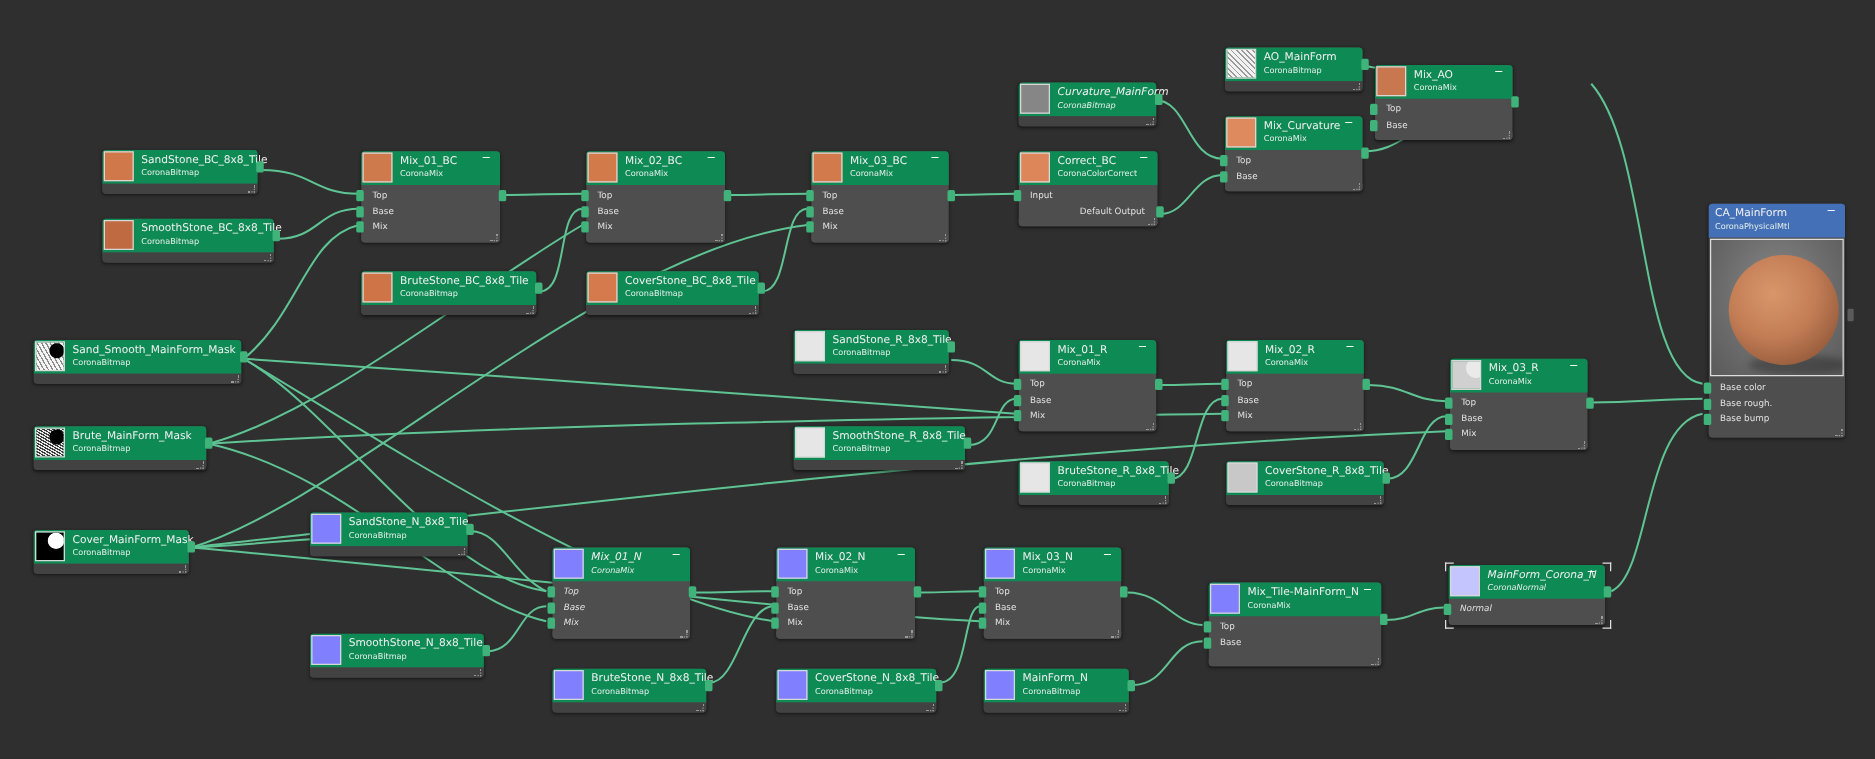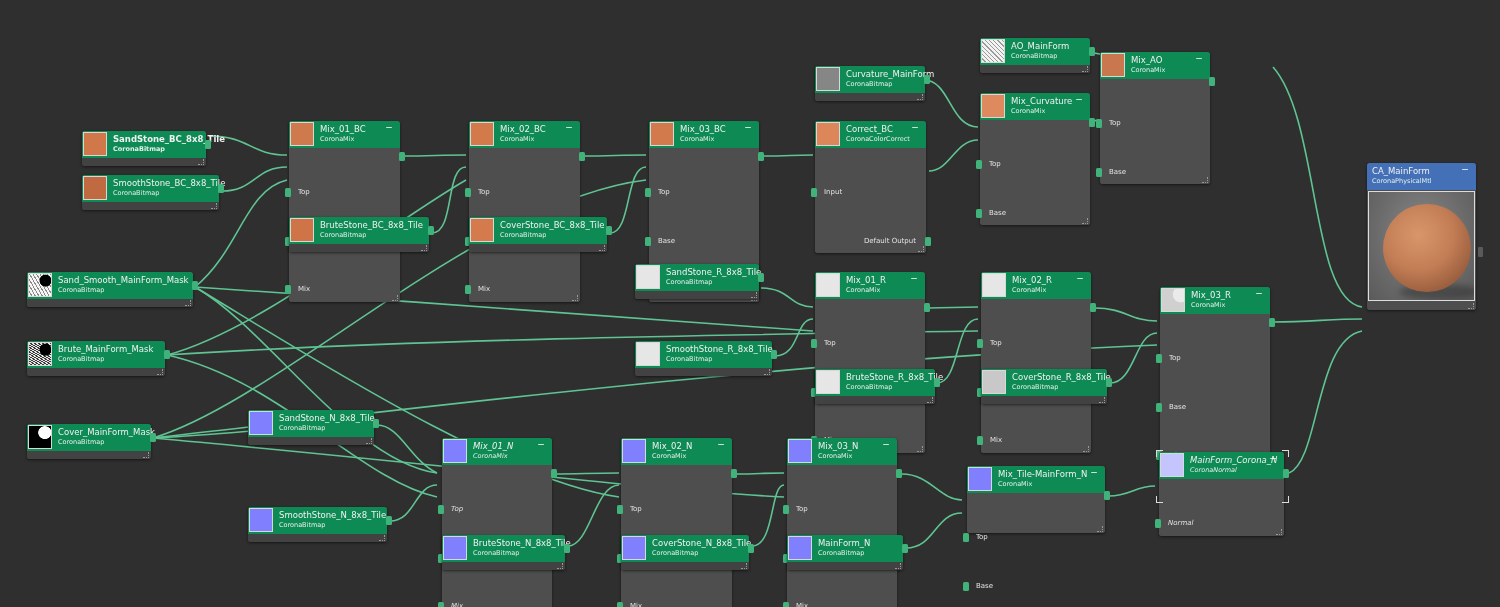--- a/index.html
+++ b/index.html
@@ -10,21 +10,21 @@
   .node { position:absolute; z-index:2; background:#4e4e4e; border-radius:3px; box-shadow:0 1px 3px rgba(0,0,0,0.55); }
   .node .hdr { position:relative; height:27px; background:#0e8a55; border-radius:3px 3px 0 0; }
   .node.mtl .hdr { background:#4470b8;text-decoration:underline; }
   .node .thumb { position:absolute; left:1px; top:1px; width:24px; height:24px; border:1px solid #d8d8d8; box-sizing:border-box; }
   .node .title { position:absolute; left:31px; top:3px; font-size:8.5px; color:#f0f0f0; white-space:nowrap; }
   .node .sub { position:absolute; left:31px; top:14px; font-size:6.5px; color:#e3efe8; white-space:nowrap; }
   .node .collapse { position:absolute; right:6px; top:2px; width:10px; height:8px; color:#fff; font-size:9px; line-height:8px; text-align:center; cursor:pointer; }
   .node .foot { height:8px; background:#424242; border-radius:0 0 3px 3px; position:relative; }
   .node .grip { position:absolute; right:2px; bottom:1px; width:5px; height:5px; border-right:1px dotted #999; border-bottom:1px dotted #999; }
   .node .body { position:relative; }
-  .row { position:relative; height:12.5px; font-size:7px; color:#e2e2e2; line-height:12.5px; padding-left:9px;margin-top:36px; }
+  .row { position:relative; height:12.5px; font-size:7px; color:#e2e2e2; line-height:12.5px; padding-left:9px; }
   .row.right { text-align:right; padding-right:10px; padding-left:0; }
   .port { position:absolute; width:6px; height:9px; background:#3fb37a; border-radius:1.5px; z-index:3; cursor:pointer; }
   .port.in { left:-4px; top:2px; }
   .port.out { right:-5px; top:2px; }
   .hdr .port.out { top:9px; }
   .preview { position:relative; margin:1px; height:150px; border:1px solid #ddd; box-sizing:border-box;
              background:radial-gradient(ellipse at 50% 40%, #8a8a8a 0%, #6b6b6b 60%, #5a5a5a 100%); overflow:hidden; }
   .sphere { position:absolute; left:14px; top:12px; width:88px; height:88px; border-radius:50%;
             background:radial-gradient(circle at 40% 35%, #d9966a 0%, #c27d55 45%, #8f5638 85%, #6e402a 100%); }
   .shadow { position:absolute; left:30px; top:92px; width:80px; height:16px; border-radius:50%; background:rgba(30,30,30,0.4); filter:blur(3px); }
@@ -73,21 +73,21 @@
   <path d="M736,474 C760,474 760,473 784,473"></path>
   <path d="M752,546 C775,546 770,485 784,485"></path>
   <path d="M153,438 C400,460 650,490 784,497"></path>
   <path d="M902,474 C930,474 940,500 962,500"></path>
   <path d="M906,548 C935,548 935,513 962,513"></path>
   <path d="M1109,496 C1130,496 1135,486 1155,486"></path>
   <path d="M1289,473 C1320,460 1315,340 1362,331"></path>
   <path d="M153,438 C220,435 300,425 377,425"></path>
 </svg>
 
-<div class="node" style="left:82px;top:131px;width:124px;font-weight:bold;">
+<div class="node" style="left:82px;top:120px;width:124px;">
   <div class="hdr">
     <div class="thumb" style="background:#d0784a"></div>
     <span class="title">SandStone_BC_8x8_Tile</span>
     <span class="sub">CoronaBitmap</span>
     <span class="port out"></span>
   </div>
   <div class="foot">
       <span class="grip"></span>
     </div>
 </div>
@@ -191,21 +191,21 @@
   </div>
   <div class="body" style="padding-top:2px;">
     <div class="row"><span class="port in"></span><span>Input</span></div>
     <div class="row right"><span>Default Output</span><span class="port out" style="right:-5px"></span></div>
   </div>
   <div class="foot" style="background:#4e4e4e;height:6px;">
       <span class="grip"></span>
     </div>
 </div>
 
-<div class="node" style="left:815px;top:66px;width:110px;">
+<div class="node" style="left:815px;top:66px;width:110px;font-style:italic;">
   <div class="hdr">
     <div class="thumb" style="background:#868686"></div>
     <span class="title">Curvature_MainForm</span>
     <span class="sub">CoronaBitmap</span>
     <span class="port out"></span>
   </div>
   <div class="foot">
       <span class="grip"></span>
     </div>
 </div>
@@ -548,17 +548,22 @@
 <div class="node mtl" style="left:1367px;top:163px;width:109px;">
   <div class="hdr">
     <span class="title" style="left:5px">CA_MainForm</span>
     <span class="sub" style="left:5px">CoronaPhysicalMtl</span>
     <span class="collapse">−</span>
   </div>
   <div class="preview" style="height:110px;">
     <div class="shadow"></div>
     <div class="sphere"></div>
   </div>
+  <div class="body" style="padding-top:2px;">
+    <div class="row"><span class="port in"></span><span>Base color</span></div>
+    <div class="row"><span class="port in"></span><span>Base rough.</span></div>
+    <div class="row"><span class="port in"></span><span>Base bump</span></div>
+  </div>
   <div class="foot" style="background:#4e4e4e;height:8px;">
       <span class="grip"></span>
     </div>
 </div>
 <div class="sidehandle"></div>
 
 </body></html>

